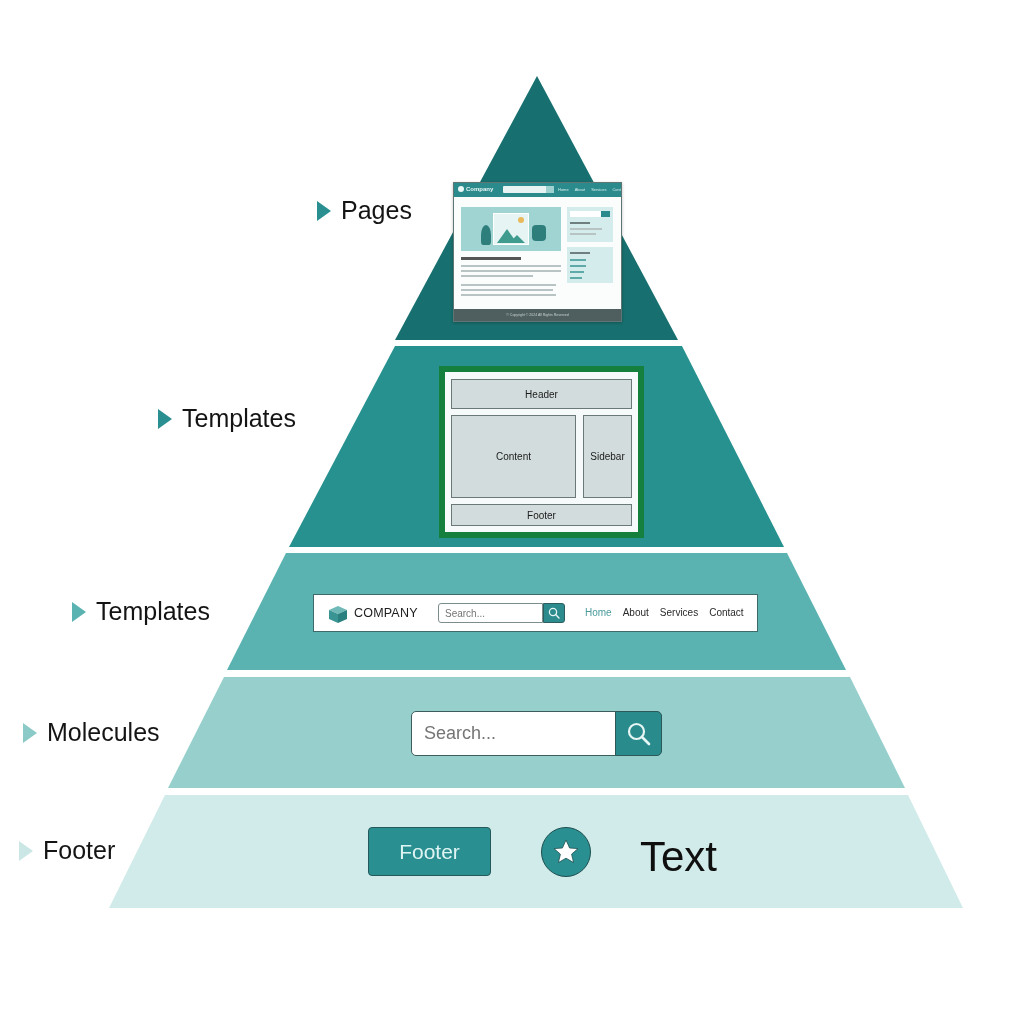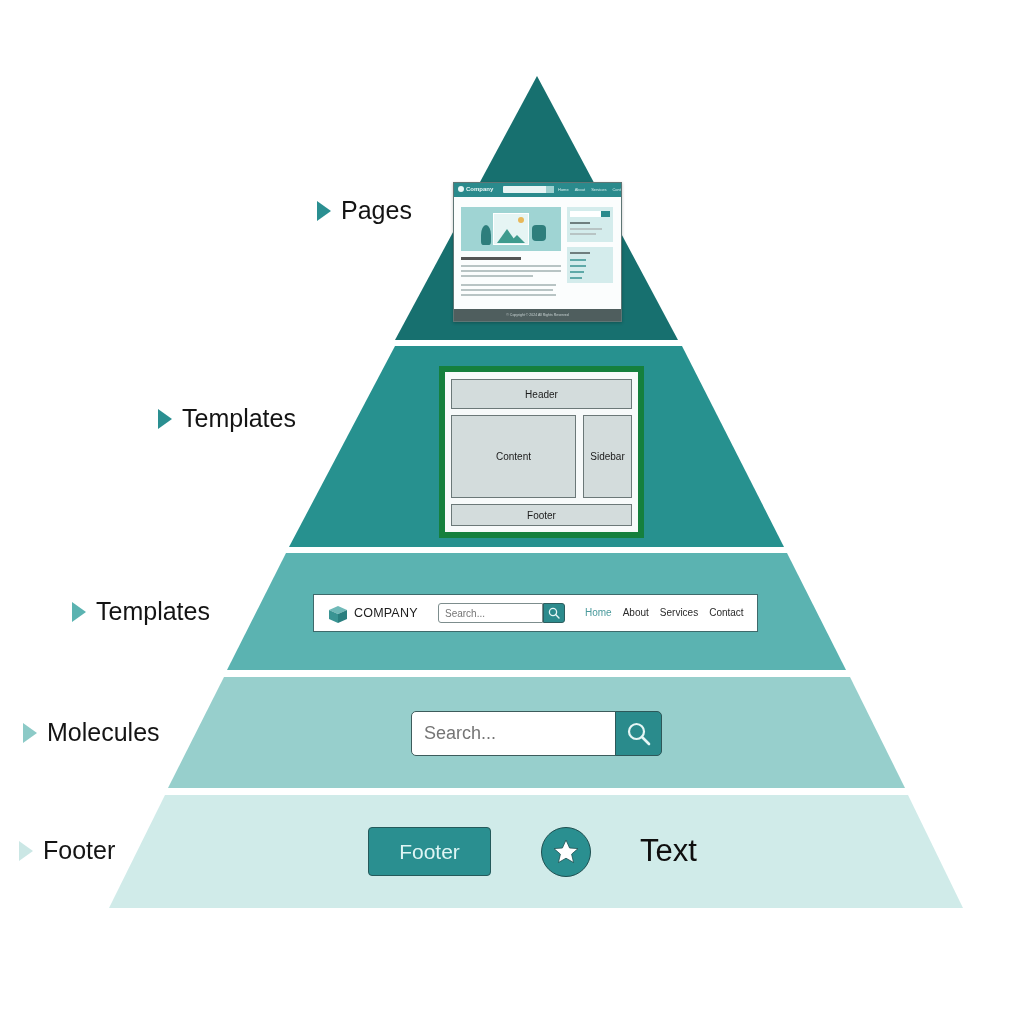--- a/index.html
+++ b/index.html
@@ -105,21 +105,21 @@
       background: #2a8f90; border: 1px solid #245a5b; border-radius: 4px; box-sizing: border-box;
       color: #dff5f4; font-size: 21px;
       display: flex; align-items: center; justify-content: center;
     }
     .atom-star {
       position: absolute; left: 541px; top: 827px; width: 50px; height: 50px;
       border-radius: 50%; background: #2a8f90; border: 1px solid #1f4f50; box-sizing: border-box;
       display: flex; align-items: center; justify-content: center;
     }
     .atom-text {
-      position: absolute; left: 640px; top: 833px; font-size: 31px; color: #0f0f0f;
+      position: absolute; left: 640px; top: 833px; font-size: 42px; color: #0f0f0f;
     }
   </style>
 </head>
 <body>
 
 <svg id="pyramid-svg" width="1024" height="1024">
   <polygon points="537,76 678,340 395,340" fill="#17706f"></polygon>
   <polygon points="395,346 682,346 784,547 289,547" fill="#27918f"></polygon>
   <polygon points="286,553 787,553 846,670 227,670" fill="#5bb3b1"></polygon>
   <polygon points="224,677 850,677 905,788 168,788" fill="#97cfcc"></polygon>

